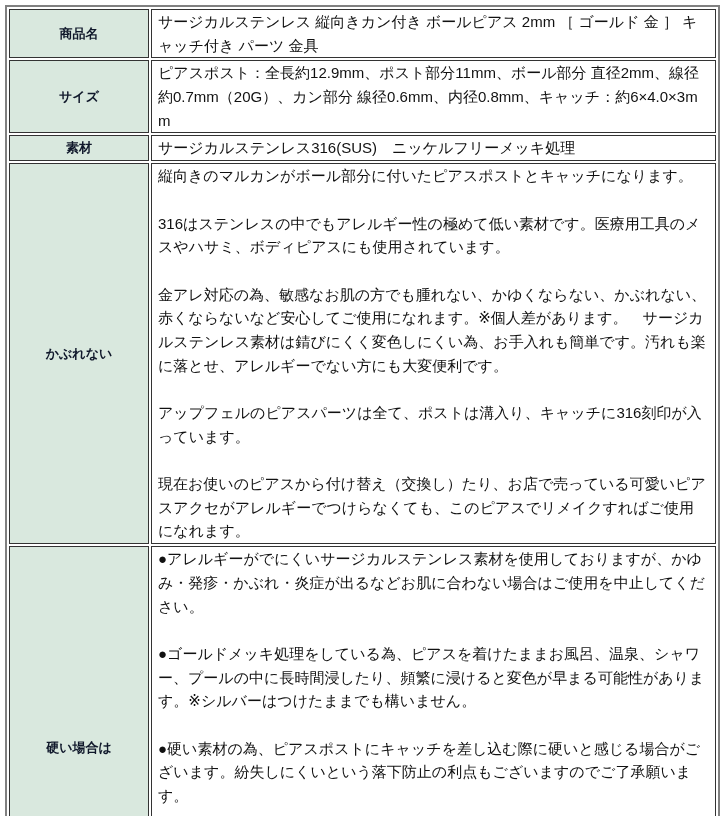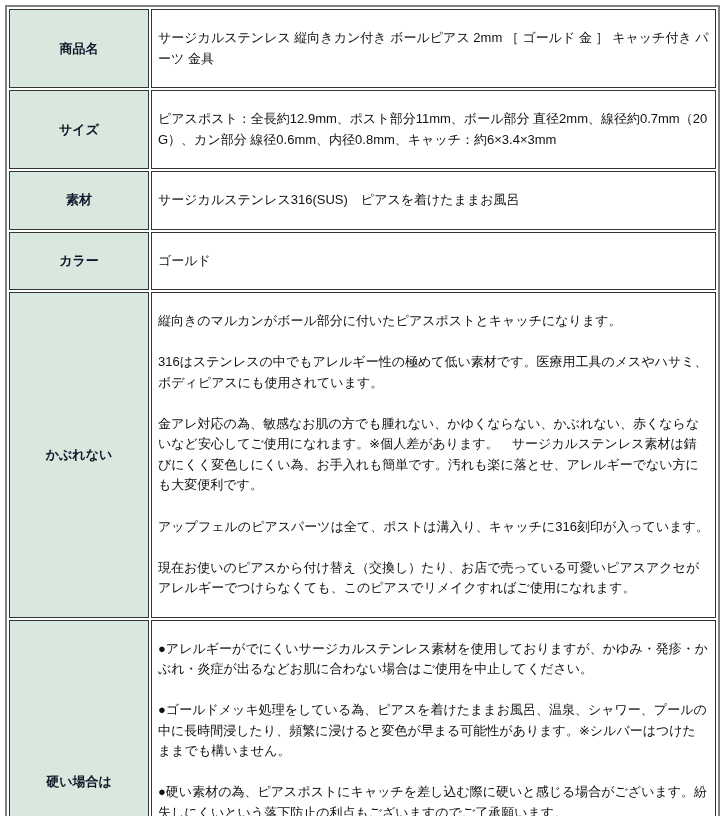--- a/index.html
+++ b/index.html
@@ -32,51 +32,47 @@
     font-size: 13px;
     font-weight: bold;
     text-align: center;
     vertical-align: middle;
     padding: 0 3px;
     color: #0f172a;
   }
   td.row-value {
     border: 1px solid #333333;
     background: #ffffff;
-    font-size: 13px;
+    font-size: 15px;
     line-height: 1.58;
-    padding: 18px 6px;
+    padding: 0 6px;
     vertical-align: middle;
     text-align: left;
     color: #111111;
     white-space: pre-line;
     word-break: break-all;
   }
 </style>
 </head>
 <body>
 
 <div class="page">
   <table class="spec-table">
     <tbody>
       <tr>
         <th class="row-label">商品名</th>
         <td class="row-value">サージカルステンレス 縦向きカン付き ボールピアス 2mm ［ ゴールド 金 ］ キャッチ付き パーツ 金具</td>
       </tr>
       <tr>
         <th class="row-label">サイズ</th>
-        <td class="row-value">ピアスポスト：全長約12.9mm、ポスト部分11mm、ボール部分 直径2mm、線径約0.7mm（20G）、カン部分 線径0.6mm、内径0.8mm、キャッチ：約6×3.4×3mm</td>
+        <td class="row-value">ピアスポスト：全長約12.9mm、ポスト部分11mm、ボール部分 直径2mm、線径約0.7mm（20G）、カン部分 線径0.6mm、内径0.8mm、キャッチ：約6×4.0×3mm</td>
       </tr>
       <tr>
         <th class="row-label">素材</th>
-        <td class="row-value">サージカルステンレス316(SUS)　ピアスを着けたままお風呂</td>
-      </tr>
-      <tr>
-        <th class="row-label">カラー</th>
-        <td class="row-value">ゴールド</td>
+        <td class="row-value">サージカルステンレス316(SUS)　ニッケルフリーメッキ処理</td>
       </tr>
       <tr>
         <th class="row-label">かぶれない</th>
         <td class="row-value">縦向きのマルカンがボール部分に付いたピアスポストとキャッチになります。
 
 316はステンレスの中でもアレルギー性の極めて低い素材です。医療用工具のメスやハサミ、ボディピアスにも使用されています。
 
 金アレ対応の為、敏感なお肌の方でも腫れない、かゆくならない、かぶれない、赤くならないなど安心してご使用になれます。※個人差があります。　サージカルステンレス素材は錆びにくく変色しにくい為、お手入れも簡単です。汚れも楽に落とせ、アレルギーでない方にも大変便利です。
 
 アップフェルのピアスパーツは全て、ポストは溝入り、キャッチに316刻印が入っています。

